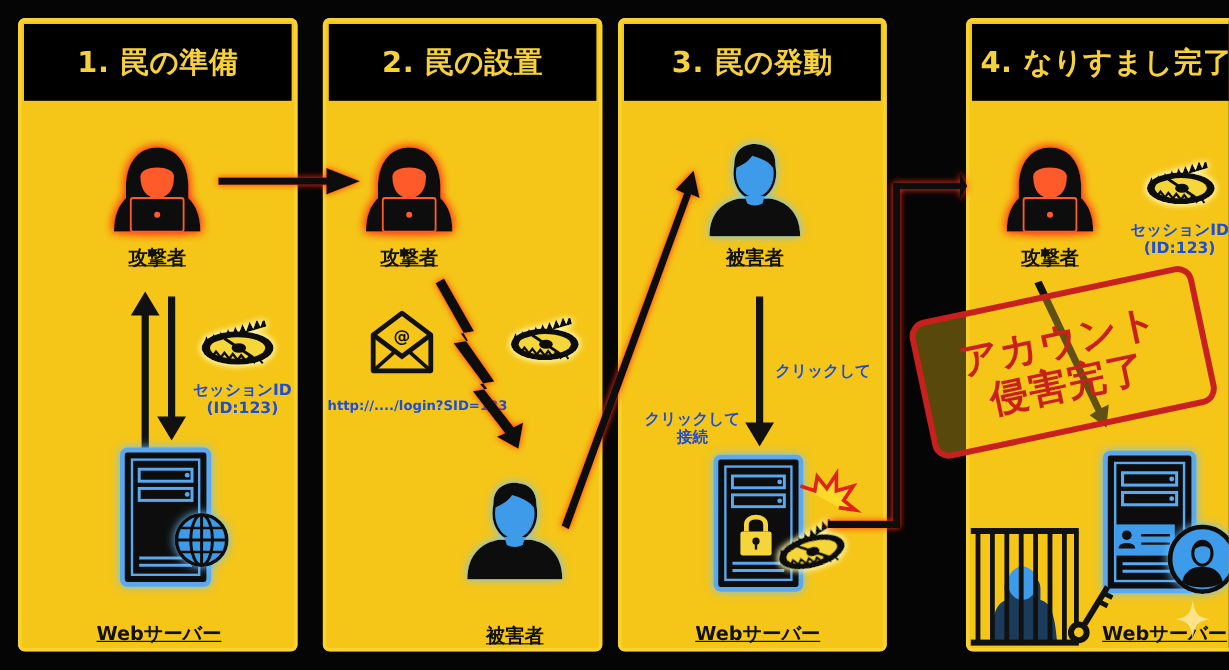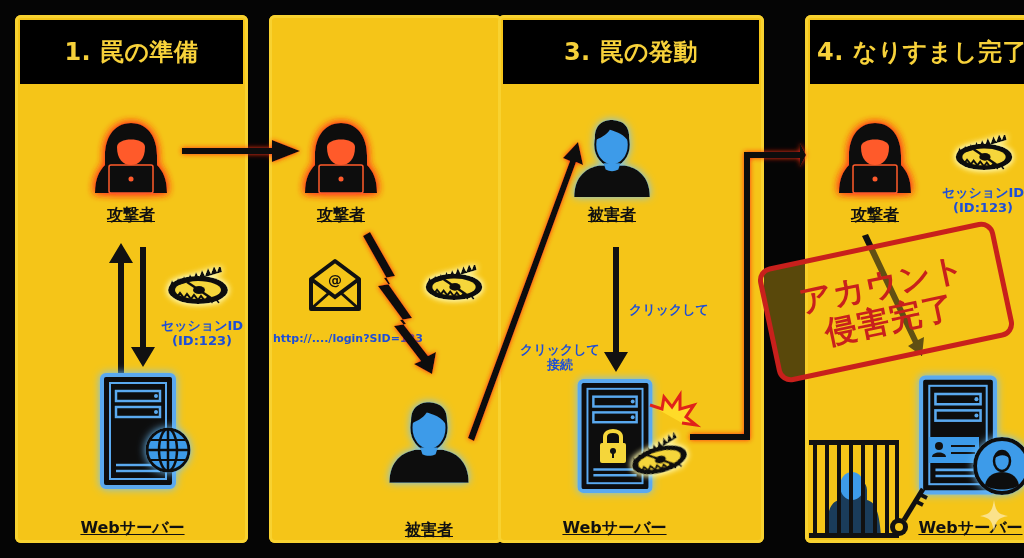--- a/index.html
+++ b/index.html
@@ -143,20 +143,23 @@
       <line x1="23" y1="2" x2="23" y2="44" stroke="#111" stroke-width="2.5"></line>
       <line x1="2" y1="23" x2="44" y2="23" stroke="#111" stroke-width="2.5"></line>
       <line x1="6" y1="13" x2="40" y2="13" stroke="#111" stroke-width="2"></line>
       <line x1="6" y1="33" x2="40" y2="33" stroke="#111" stroke-width="2"></line>
     </svg>
   </div>
   <div class="lbl" style="left:55px;top:503px;width:125px;">Webサーバー</div>
 </div>
 
 <div class="panel" style="left:269px;width:233px;">
+  <div class="panel-header">
+    <span class="panel-title">2. 罠の設置</span>
+  </div>
   <div class="icon" style="left:32px;top:104px;">
     <svg width="80" height="80" filter="url(#glowRed)">
         <use href="#attacker"></use>
       </svg>
   </div>
   <div class="lbl" style="left:32px;top:190px;width:80px;">攻撃者</div>
   <div class="icon" style="left:38px;top:242px;">
     <svg width="56" height="56">
       <path d="M4 22 L28 4 L52 22 L52 52 L4 52 Z" fill="#f5c518" stroke="#111" stroke-width="4" stroke-linejoin="round"></path>
       <path d="M4 22 L28 40 L52 22" fill="none" stroke="#111" stroke-width="4"></path>
@@ -171,21 +174,21 @@
       </svg>
   </div>
   <div class="icon" style="left:116px;top:382px;">
     <svg width="88" height="88" filter="url(#glowBlue)">
         <use href="#victim"></use>
       </svg>
   </div>
   <div class="lbl" style="left:120px;top:505px;width:80px;">被害者</div>
 </div>
 
-<div class="panel" style="left:498px;width:266px;">
+<div class="panel" style="left:515px;width:224px;">
   <div class="panel-header">
     <span class="panel-title">3. 罠の発動</span>
   </div>
   <div class="icon" style="left:72px;top:100px;">
     <svg width="84" height="84" filter="url(#glowBlue)">
         <use href="#victim"></use>
       </svg>
   </div>
   <div class="lbl" style="left:74px;top:190px;width:80px;">被害者</div>
   <div class="icon" style="left:106px;top:232px;">

